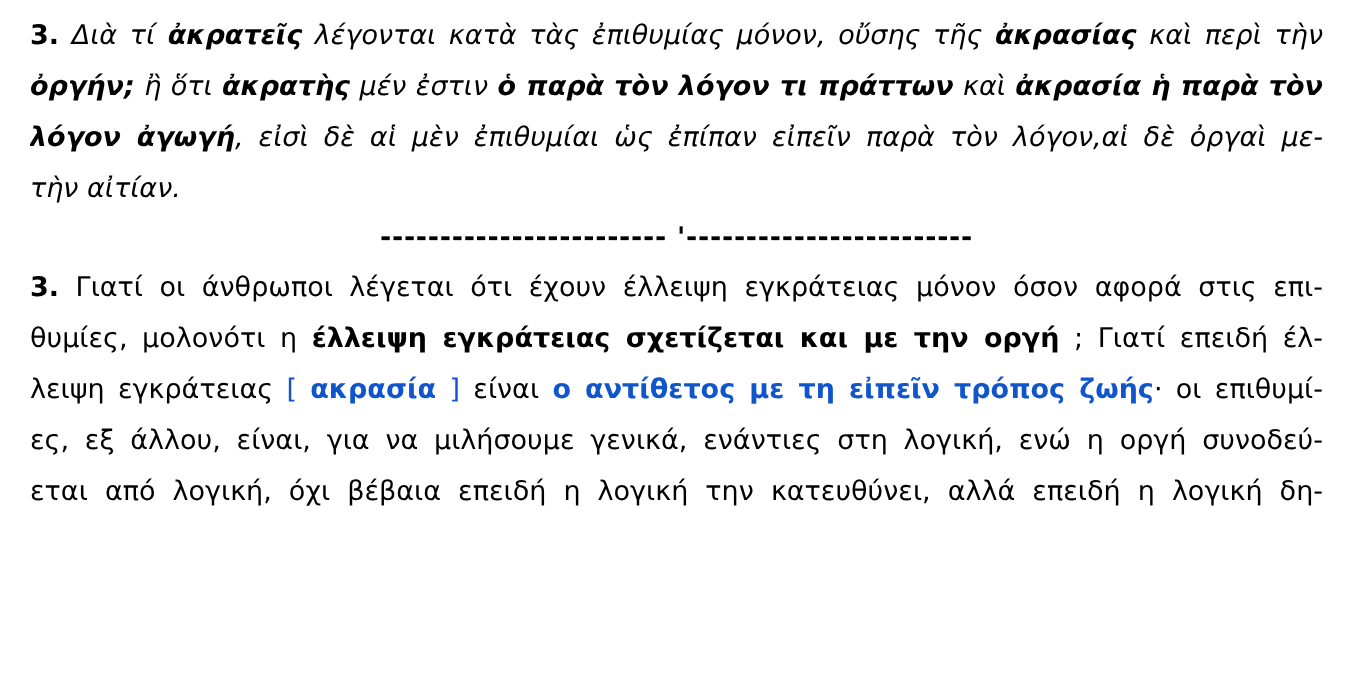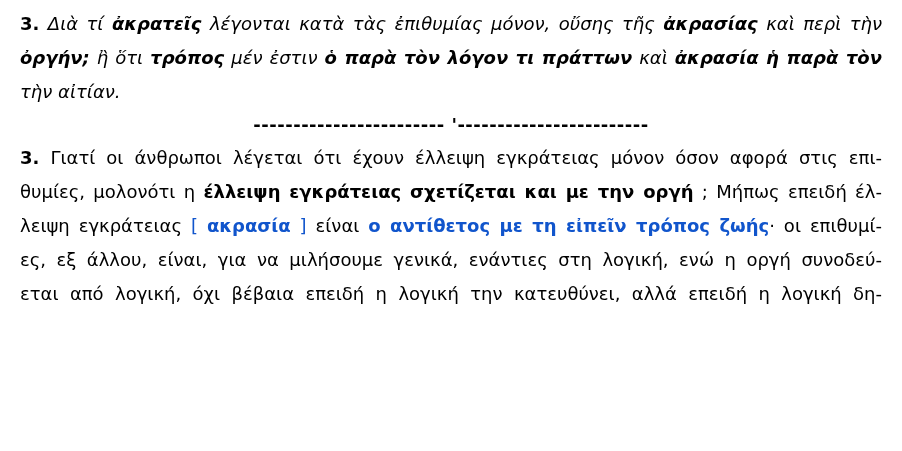--- a/index.html
+++ b/index.html
@@ -43,26 +43,27 @@
     letter-spacing: 0.5px;
     white-space: pre;
   }
 </style>
 </head>
 <body style="background: rgb(255, 255, 255);">
 
 <div class="page">
   <div class="paragraph">
       <div class="line"><span class="bold">3.</span><span> </span><span class="italic">Διὰ τί </span><span class="bold italic">ἀκρατεῖς</span><span class="italic"> λέγονται κατὰ τὰς ἐπιθυμίας μόνον, οὔσης τῆς </span><span class="bold italic">ἀκρασίας</span><span class="italic"> καὶ περὶ τὴν</span></div>
-      <div class="line"><span class="bold italic">ὀργήν;</span><span class="italic"> ἢ ὅτι </span><span class="bold italic">τρόπος</span><span class="italic"> μέν ἐστιν </span><span class="bold italic">ὁ παρὰ τὸν λόγον τι πράττων</span><span class="italic"> καὶ </span><span class="bold italic">ἀκρασία ἡ παρὰ τὸν</span></div>
+      <div class="line"><span class="bold italic">ὀργήν;</span><span class="italic"> ἢ ὅτι </span><span class="bold italic">ἀκρατὴς</span><span class="italic"> μέν ἐστιν </span><span class="bold italic">ὁ παρὰ τὸν λόγον τι πράττων</span><span class="italic"> καὶ </span><span class="bold italic">ἀκρασία ἡ παρὰ τὸν</span></div>
+      <div class="line"><span class="bold italic">λόγον ἀγωγή</span><span class="italic">, εἰσὶ δὲ αἱ μὲν ἐπιθυμίαι ὡς ἐπίπαν εἰπεῖν παρὰ τὸν λόγον,αἱ δὲ ὀργαὶ με-</span></div>
       <div class="line last"><span class="italic">τὴν αἰτίαν.</span></div>
     </div>
 
   <div class="divider">------------------------ '------------------------</div>
 
   <div class="paragraph">
       <div class="line"><span class="bold">3.</span><span> Γιατί οι άνθρωποι λέγεται ότι έχουν έλλειψη εγκράτειας μόνον όσον αφορά στις επι-</span></div>
-      <div class="line"><span>θυμίες, μολονότι η </span><span class="bold">έλλειψη εγκράτειας σχετίζεται και με την οργή</span><span> ; Μήπως επειδή έλ-</span></div>
+      <div class="line"><span>θυμίες, μολονότι η </span><span class="bold">έλλειψη εγκράτειας σχετίζεται και με την οργή</span><span> ; Γιατί επειδή έλ-</span></div>
       <div class="line"><span>λειψη εγκράτειας </span><span class="blue">[ </span><span class="bold blue">ακρασία</span><span class="blue"> ]</span><span> είναι </span><span class="bold blue">ο αντίθετος με τη εἰπεῖν τρόπος ζωής</span><span>· οι επιθυμί-</span></div>
       <div class="line"><span>ες, εξ άλλου, είναι, για να μιλήσουμε γενικά, ενάντιες στη λογική, ενώ η οργή συνοδεύ-</span></div>
       <div class="line"><span>εται από λογική, όχι βέβαια επειδή η λογική την κατευθύνει, αλλά επειδή η λογική δη-</span></div>
     </div>
 </div>
 
 </body></html>

